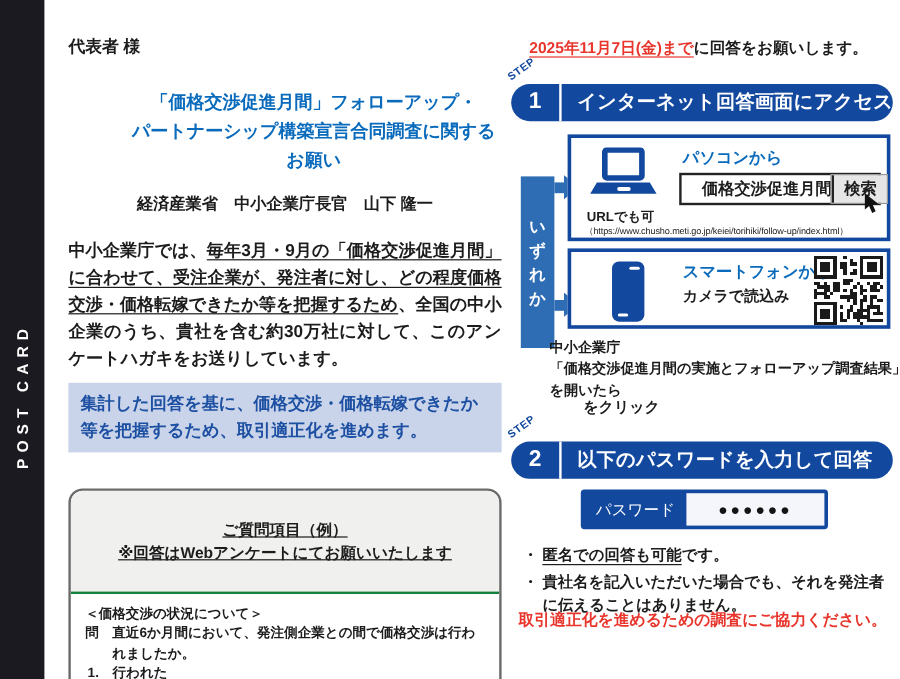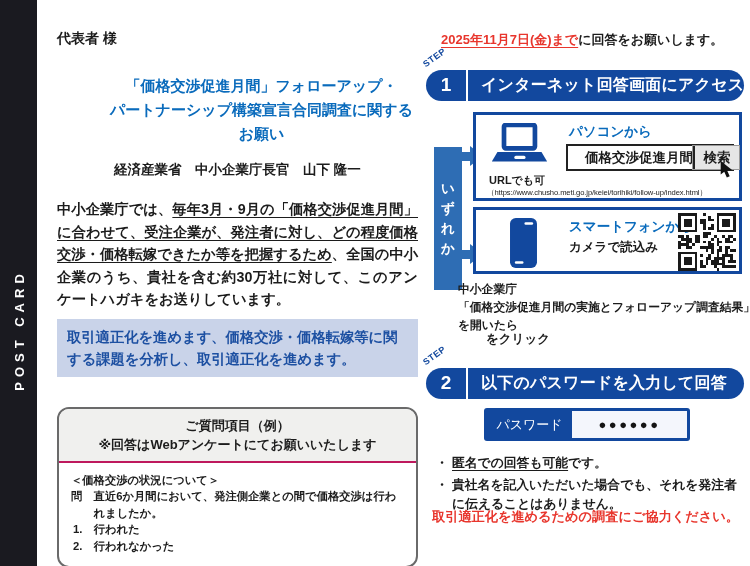--- a/index.html
+++ b/index.html
@@ -20,22 +20,22 @@
   
   .left-col{position:absolute;left:57px;top:30px;width:361px;}
   .addressee{font-size:14px;font-weight:600;}
   .title{margin-top:26px;text-align:center;color:var(--heading_blue);font-weight:bold;font-size:15px;line-height:24px;margin-left:48px;}
   .sender{margin-top:15px;text-align:center;font-size:13.5px;font-weight:600;}
   .paragraph{margin-top:19px;font-size:14.3px;font-weight:600;line-height:22.6px;text-align:justify;}
   .u{text-decoration:underline;text-underline-offset:3px;}
   .highlight{margin-top:8px;background:var(--highlight_bg);color:var(--box_text_blue);
     font-weight:bold;font-size:14.3px;line-height:22px;padding:7px 10px;}
   .q-card{margin-top:30px;border:2px solid #6a6a6a;border-radius:12px;overflow:hidden;}
-  .q-head{background:var(--card_header_bg);border-bottom:2px solid #be185d;text-align:center;
-    font-weight:bold;font-size:13px;line-height:19px;padding:7px 6px;}
+  .q-head{background:var(--card_header_bg);border-bottom:2px solid #15803d;text-align:center;
+    font-weight:bold;font-size:13px;line-height:19px;padding:23px 6px;text-decoration:underline;}
   .q-body{padding:9px 12px 12px;font-size:11.3px;font-weight:600;line-height:16.5px;}
   .q-question{padding-left:2em;text-indent:-2em;}
   .q-option{padding-left:2px;}
 
   
   .right-col{position:absolute;left:426px;top:0;width:322px;height:566px;}
   .deadline{position:absolute;left:15px;top:31px;font-size:13px;font-weight:bold;white-space:nowrap;}
   .deadline .date{color:var(--red);text-decoration:underline;text-underline-offset:3px;}
 
   .step-banner{position:absolute;left:0;width:318px;height:31px;background:var(--deep_blue);
@@ -100,21 +100,21 @@
   </div>
 
   <div class="left-col">
     <div class="addressee">代表者 様</div>
     <div class="title">
       <div>「価格交渉促進月間」フォローアップ・</div>
       <div>パートナーシップ構築宣言合同調査に関するお願い</div>
     </div>
     <div class="sender">経済産業省　中小企業庁長官　山下 隆一</div>
     <p class="paragraph"><span>中小企業庁では、</span><span class="u">毎年3月・9月の「価格交渉促進月間」に合わせて、受注企業が、発注者に対し、どの程度価格交渉・価格転嫁できたか等を把握するため</span><span>、全国の中小企業のうち、貴社を含む約30万社に対して、このアンケートハガキをお送りしています。</span></p>
-    <div class="highlight">取引適正化を進めます、価格交渉・価格転嫁等に関する課題を分析し、取引適正化を進めます。</div>
+    <div class="highlight">集計した回答を基に、価格交渉・価格転嫁できたか等を把握するため、取引適正化を進めます。</div>
 
     <div class="q-card">
       <div class="q-head">
         <div>ご質問項目（例）</div>
         <div>※回答はWebアンケートにてお願いいたします</div>
       </div>
       <div class="q-body">
         <div>＜価格交渉の状況について＞</div>
         <div class="q-question">問　直近6か月間において、発注側企業との間で価格交渉は行われましたか。</div>
         <div class="q-option">1.　行われた</div>

